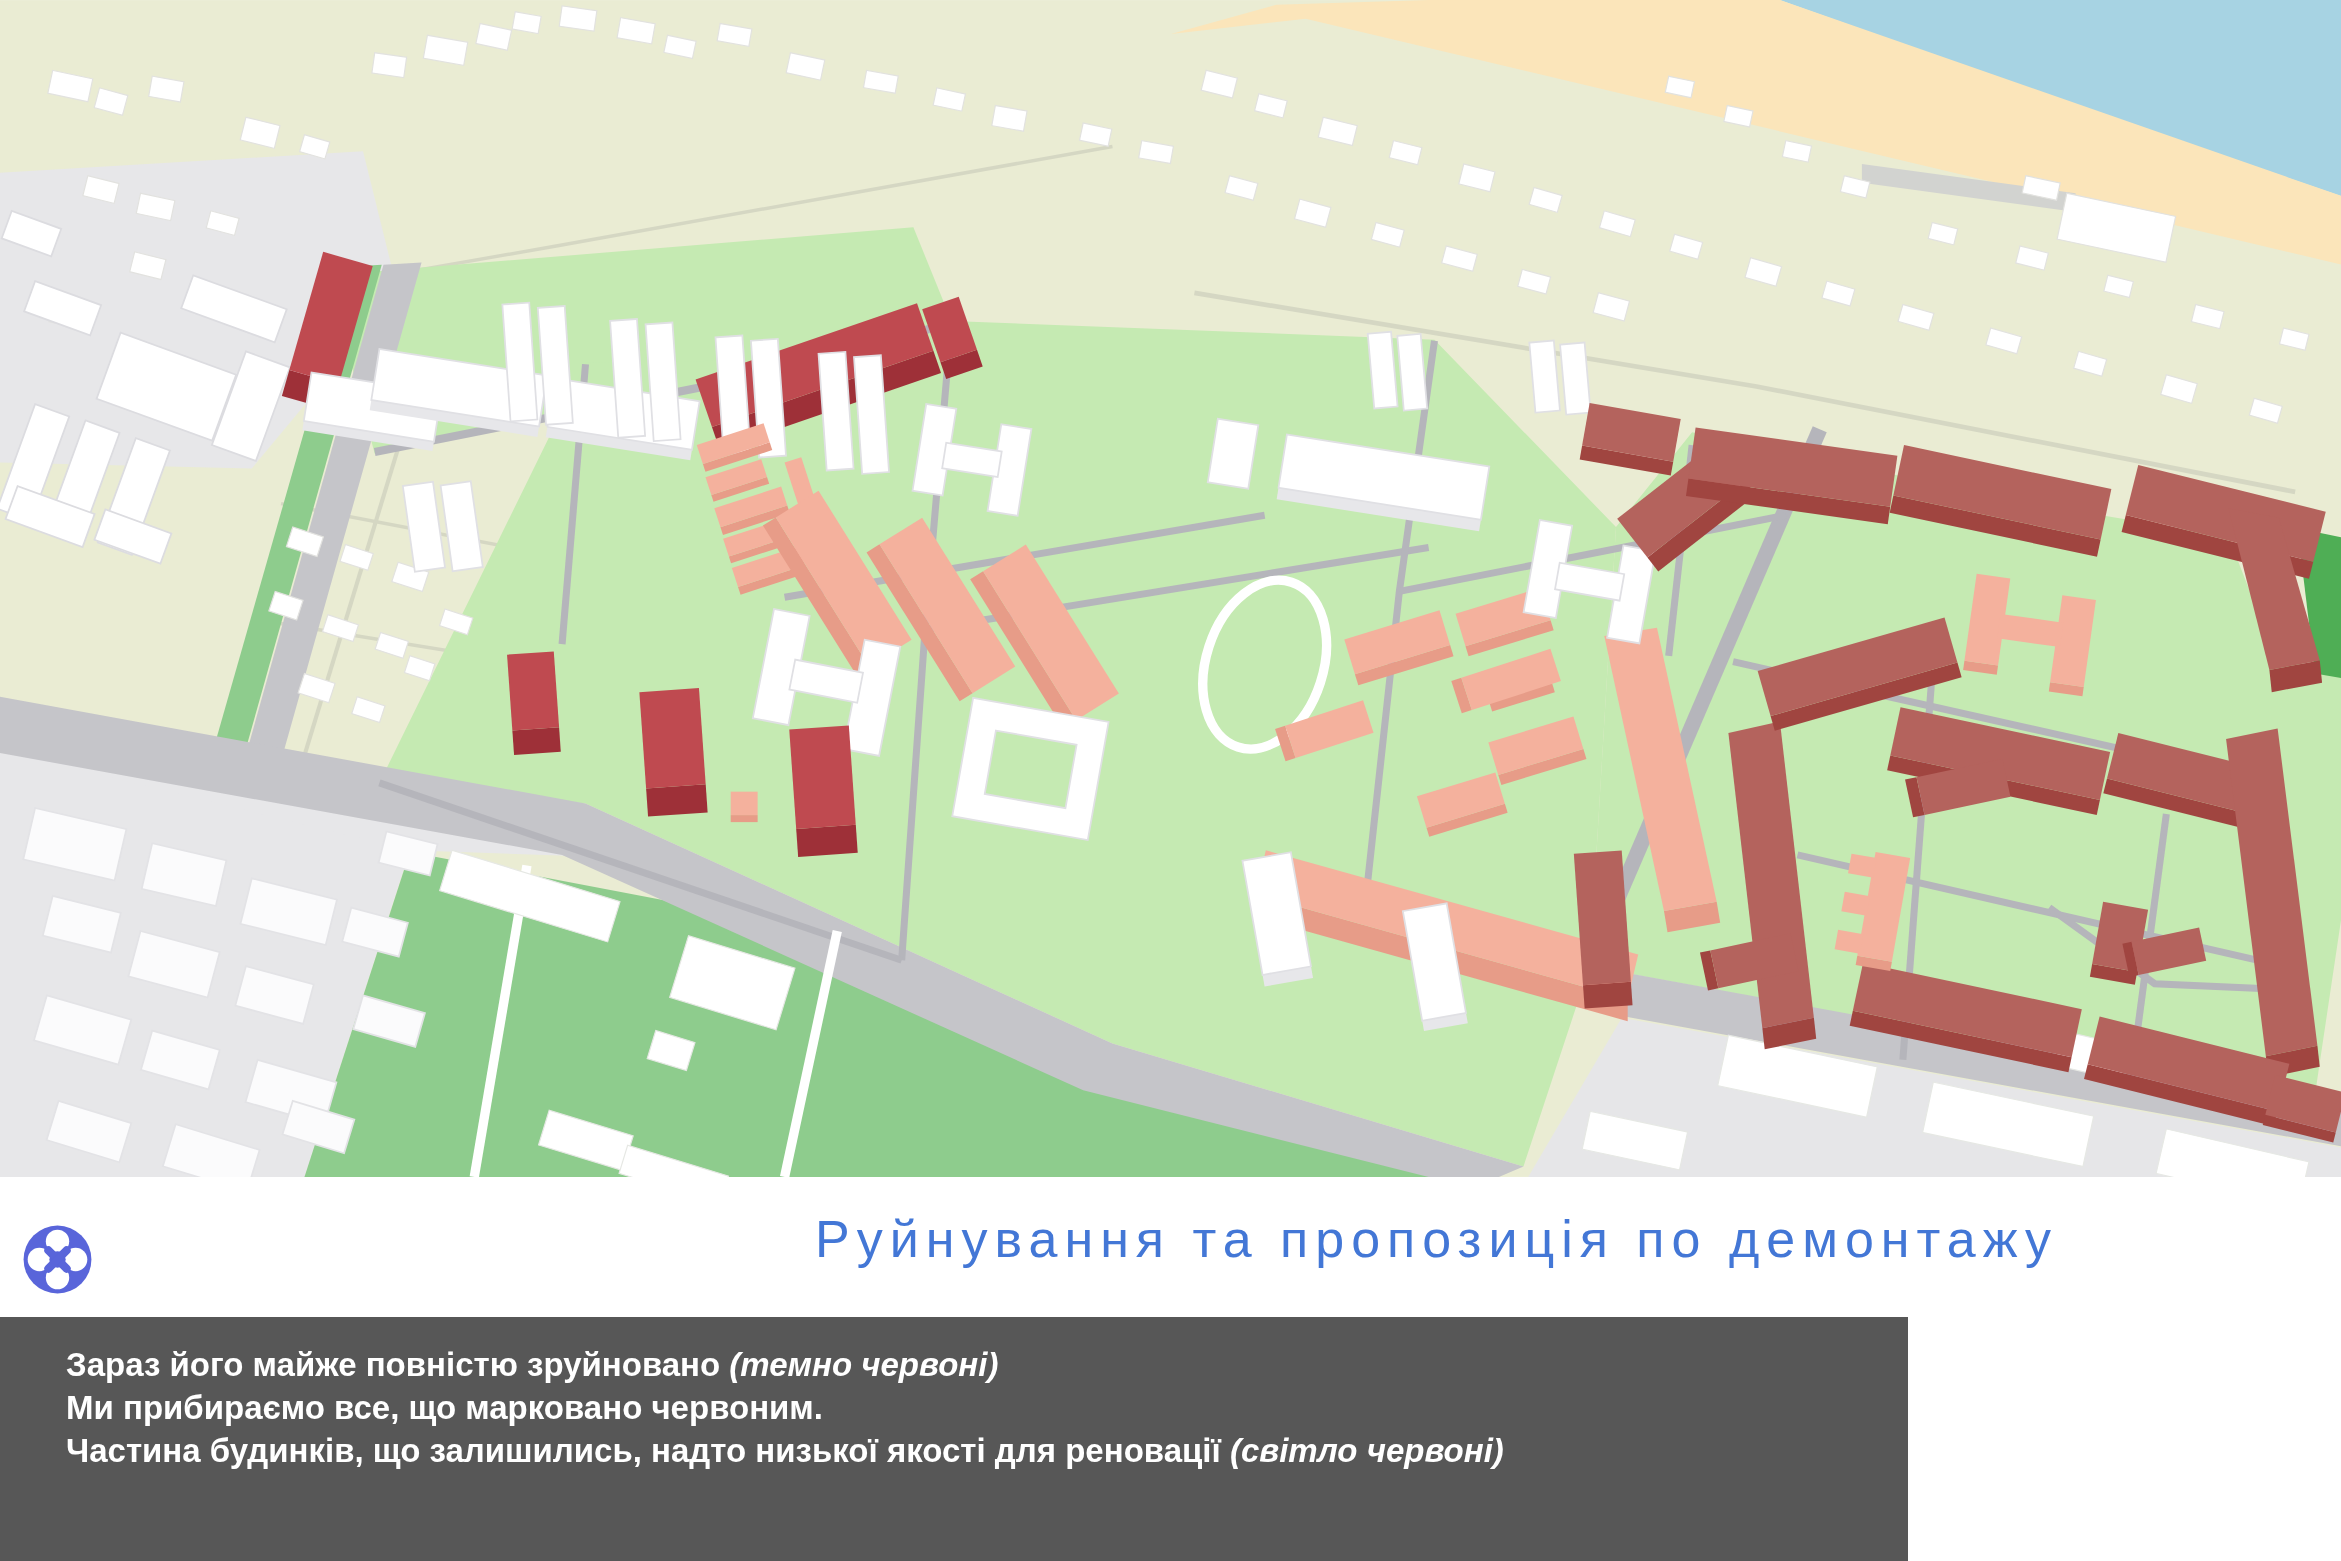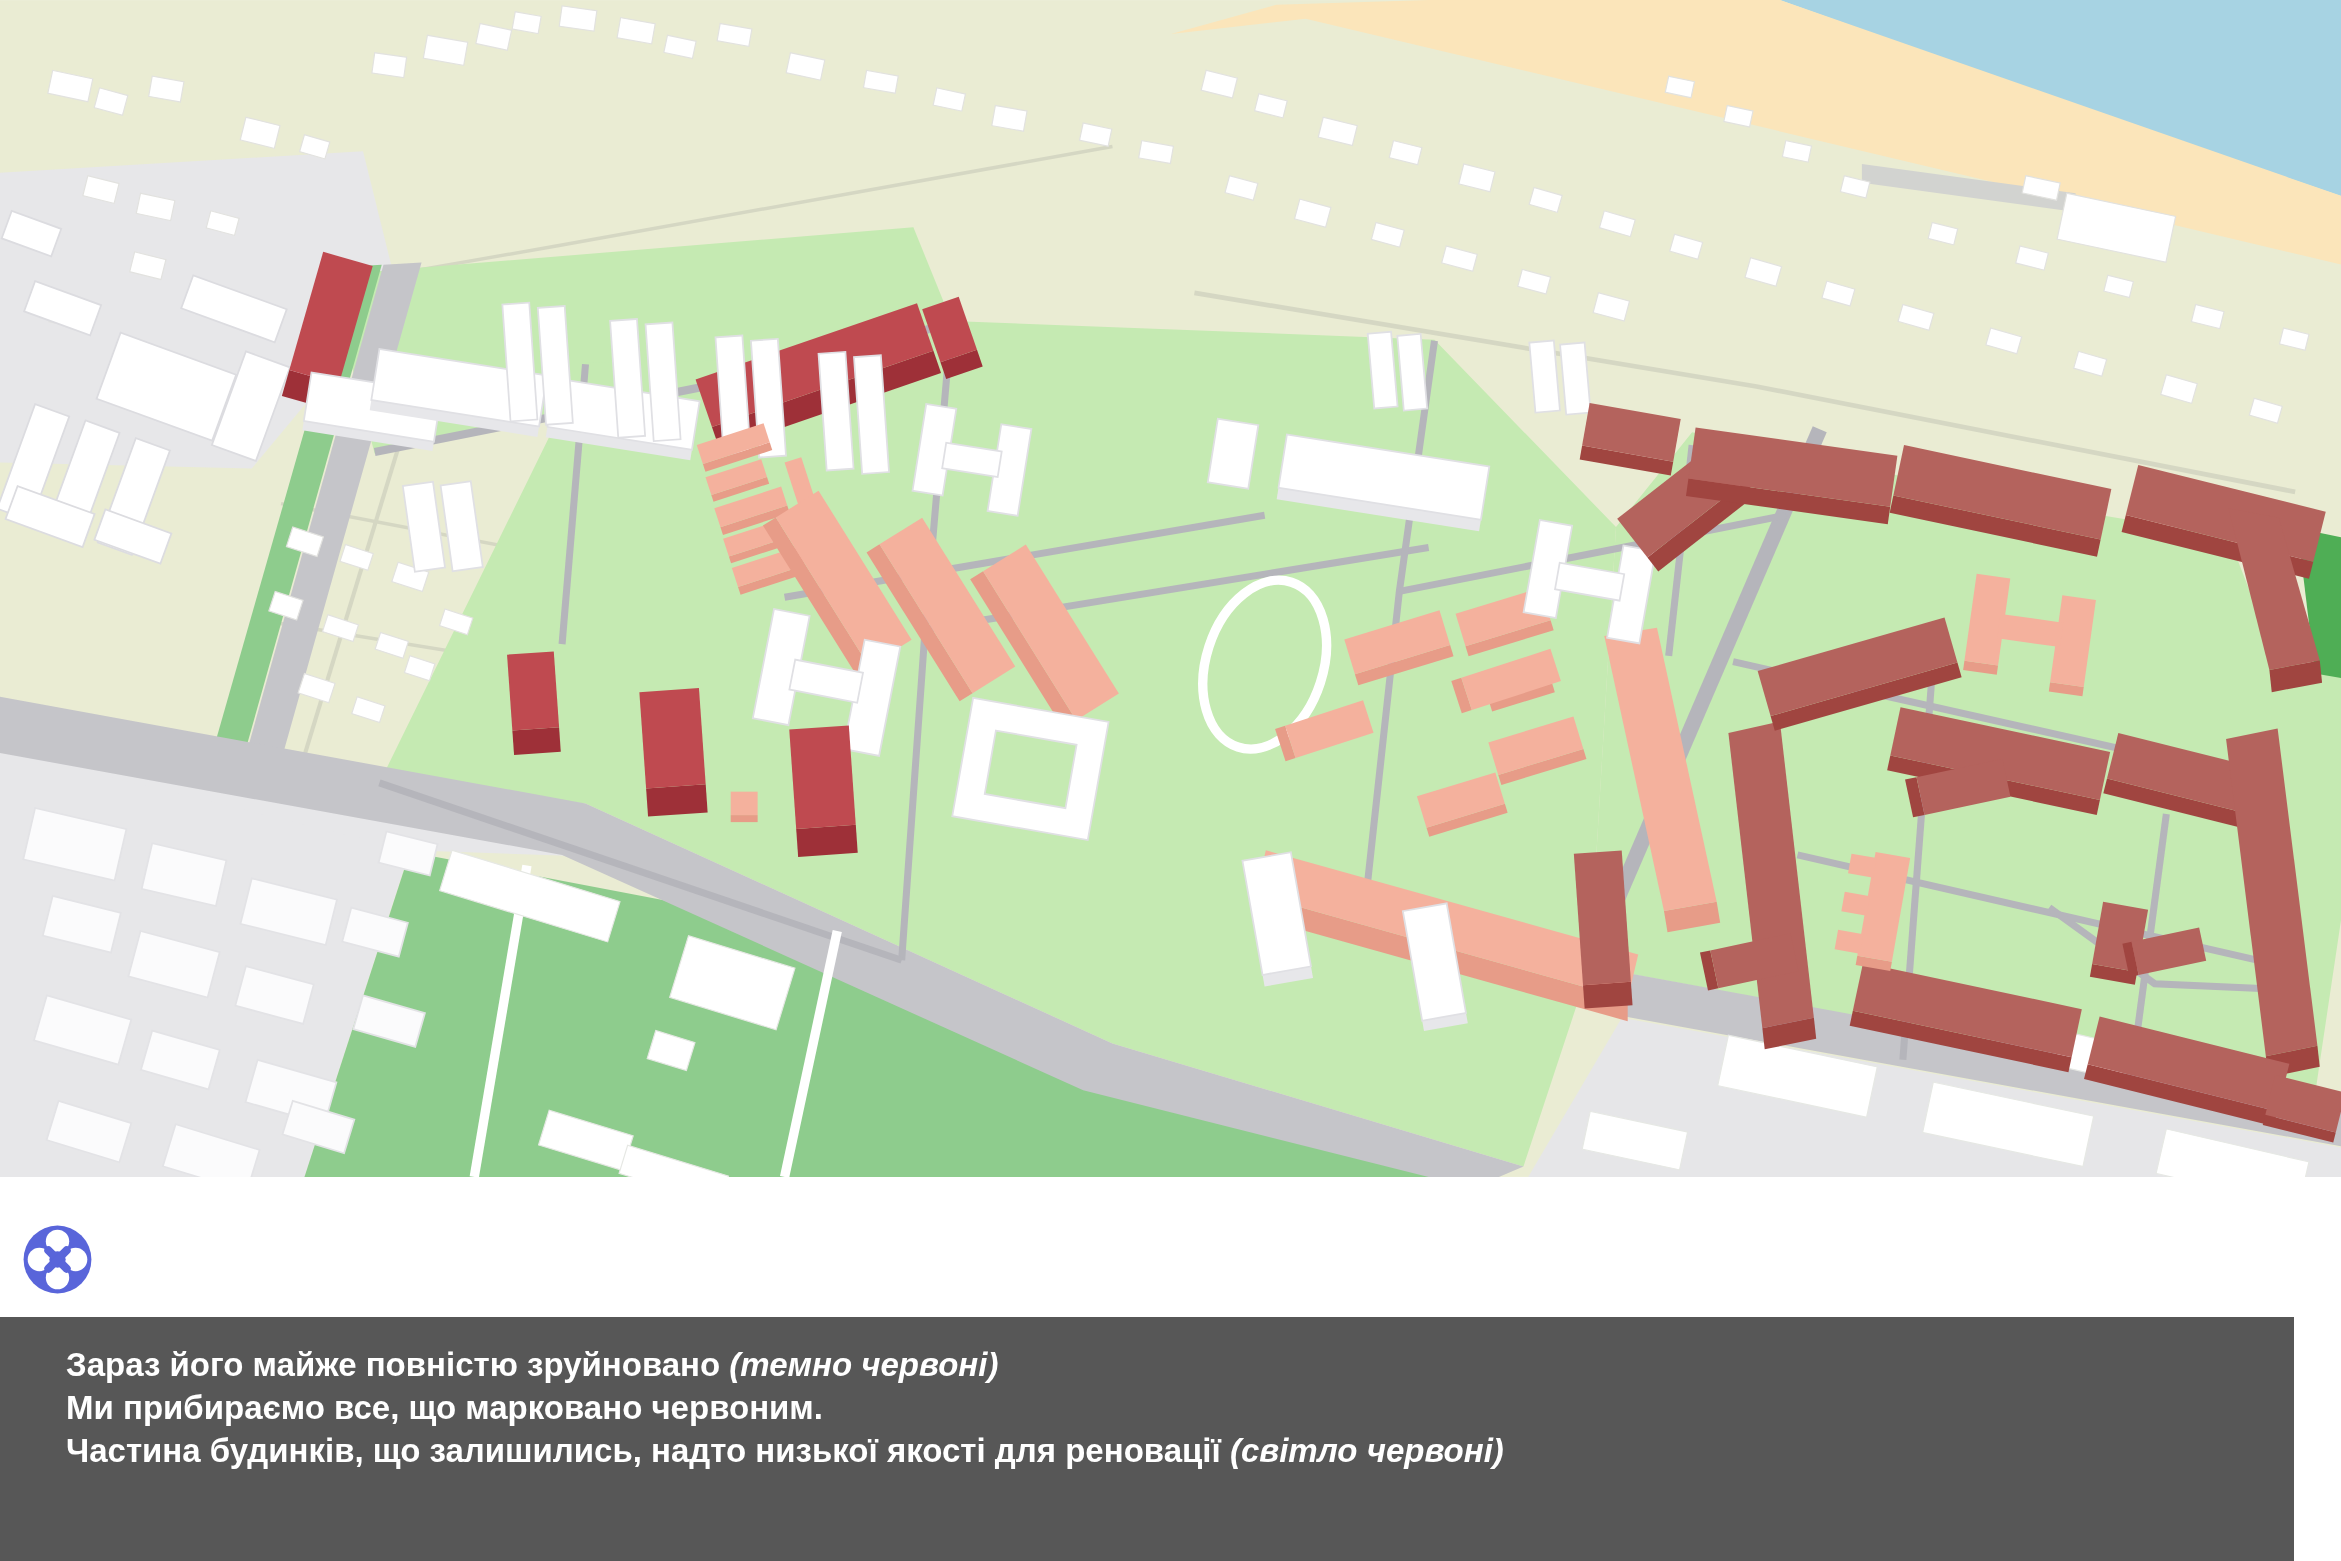--- a/index.html
+++ b/index.html
@@ -19,21 +19,21 @@
   .rt{fill:var(--red-bright-top);}
   .rs{fill:var(--red-bright-side);}
   .mt{fill:var(--red-muted-top);}
   .ms{fill:var(--red-muted-side);}
   .rd{stroke:var(--road-thin);fill:none;}
   .pp{stroke:var(--path-pale);fill:none;}
   #title-band{position:absolute;left:0;top:1177px;width:2342px;height:141px;background:#fff;}
   #page-title{position:absolute;left:815px;top:1211px;font-size:52px;line-height:1.1;
       letter-spacing:7px;font-weight:500;color:var(--title-blue);white-space:nowrap;}
   #logo{position:absolute;left:23.4px;top:1225px;width:69px;height:69px;}
-  #footer{position:absolute;left:0;top:1317px;width:2294px;height:244px;background:var(--footer-bg);
+  #footer{position:absolute;left:0;top:1317px;width:1908px;height:244px;background:var(--footer-bg);
       color:var(--footer-text);}
   .fline{margin:0 0 0 66px;font-size:33px;font-weight:700;line-height:43px;white-space:nowrap;}
   #footer .pad{padding-top:26px;}
   .ital{font-style:italic;}
 </style>
 </head>
 <body>
 
 <div id="slide">
 
@@ -501,20 +501,21 @@
         <rect class="st" x="40" width="60" height="180"></rect>
         <rect class="st" x="0" y="10" width="44" height="34"></rect>
             <rect class="st" x="0" y="76" width="44" height="34"></rect>
             <rect class="st" x="0" y="142" width="44" height="34"></rect>
       </g>
     </g>
   </svg>
   </div>
 
   <div id="title-band"></div>
+  <div id="page-title">Руйнування та пропозиція по демонтажу</div>
 
   <svg id="logo" viewBox="0 0 118 118">
     <circle cx="59" cy="59" r="58" fill="var(--logo-blue)"></circle>
     <circle cx="59" cy="28" r="20" fill="#ffffff"></circle>
     <circle cx="59" cy="90" r="20" fill="#ffffff"></circle>
     <circle cx="28" cy="59" r="20" fill="#ffffff"></circle>
     <circle cx="90" cy="59" r="20" fill="#ffffff"></circle>
     <rect x="22" y="54" width="38" height="10" rx="5" fill="#ffffff" transform="rotate(45 41 59)"></rect>
     <rect x="58" y="54" width="38" height="10" rx="5" fill="#ffffff" transform="rotate(-45 77 59)"></rect>
     <rect x="22" y="54" width="38" height="10" rx="5" fill="#ffffff" transform="rotate(-45 41 59)"></rect>

